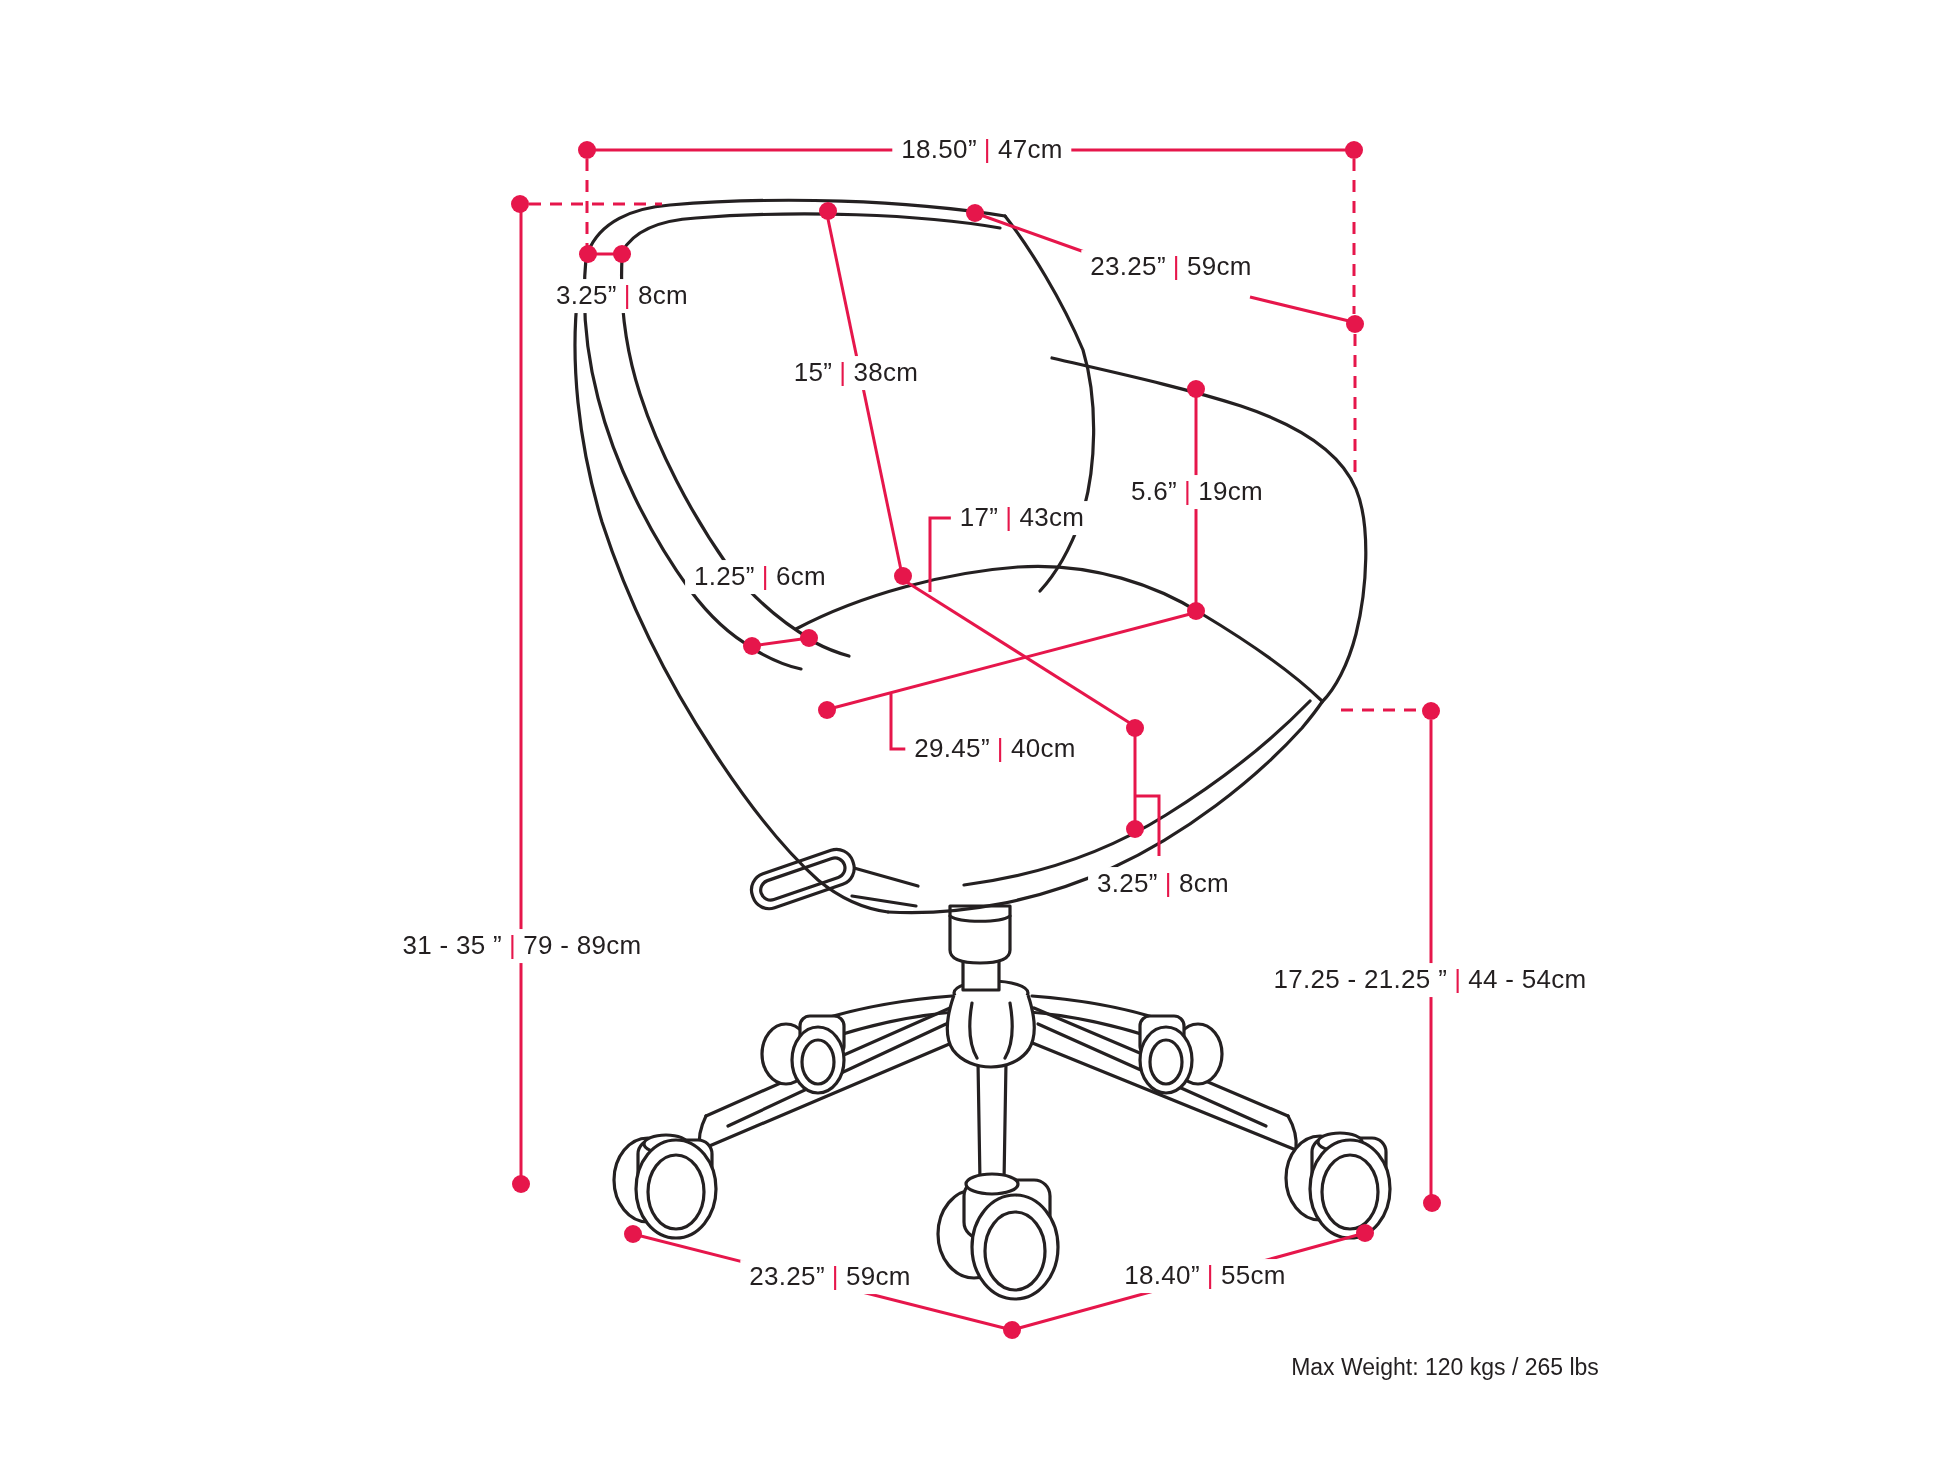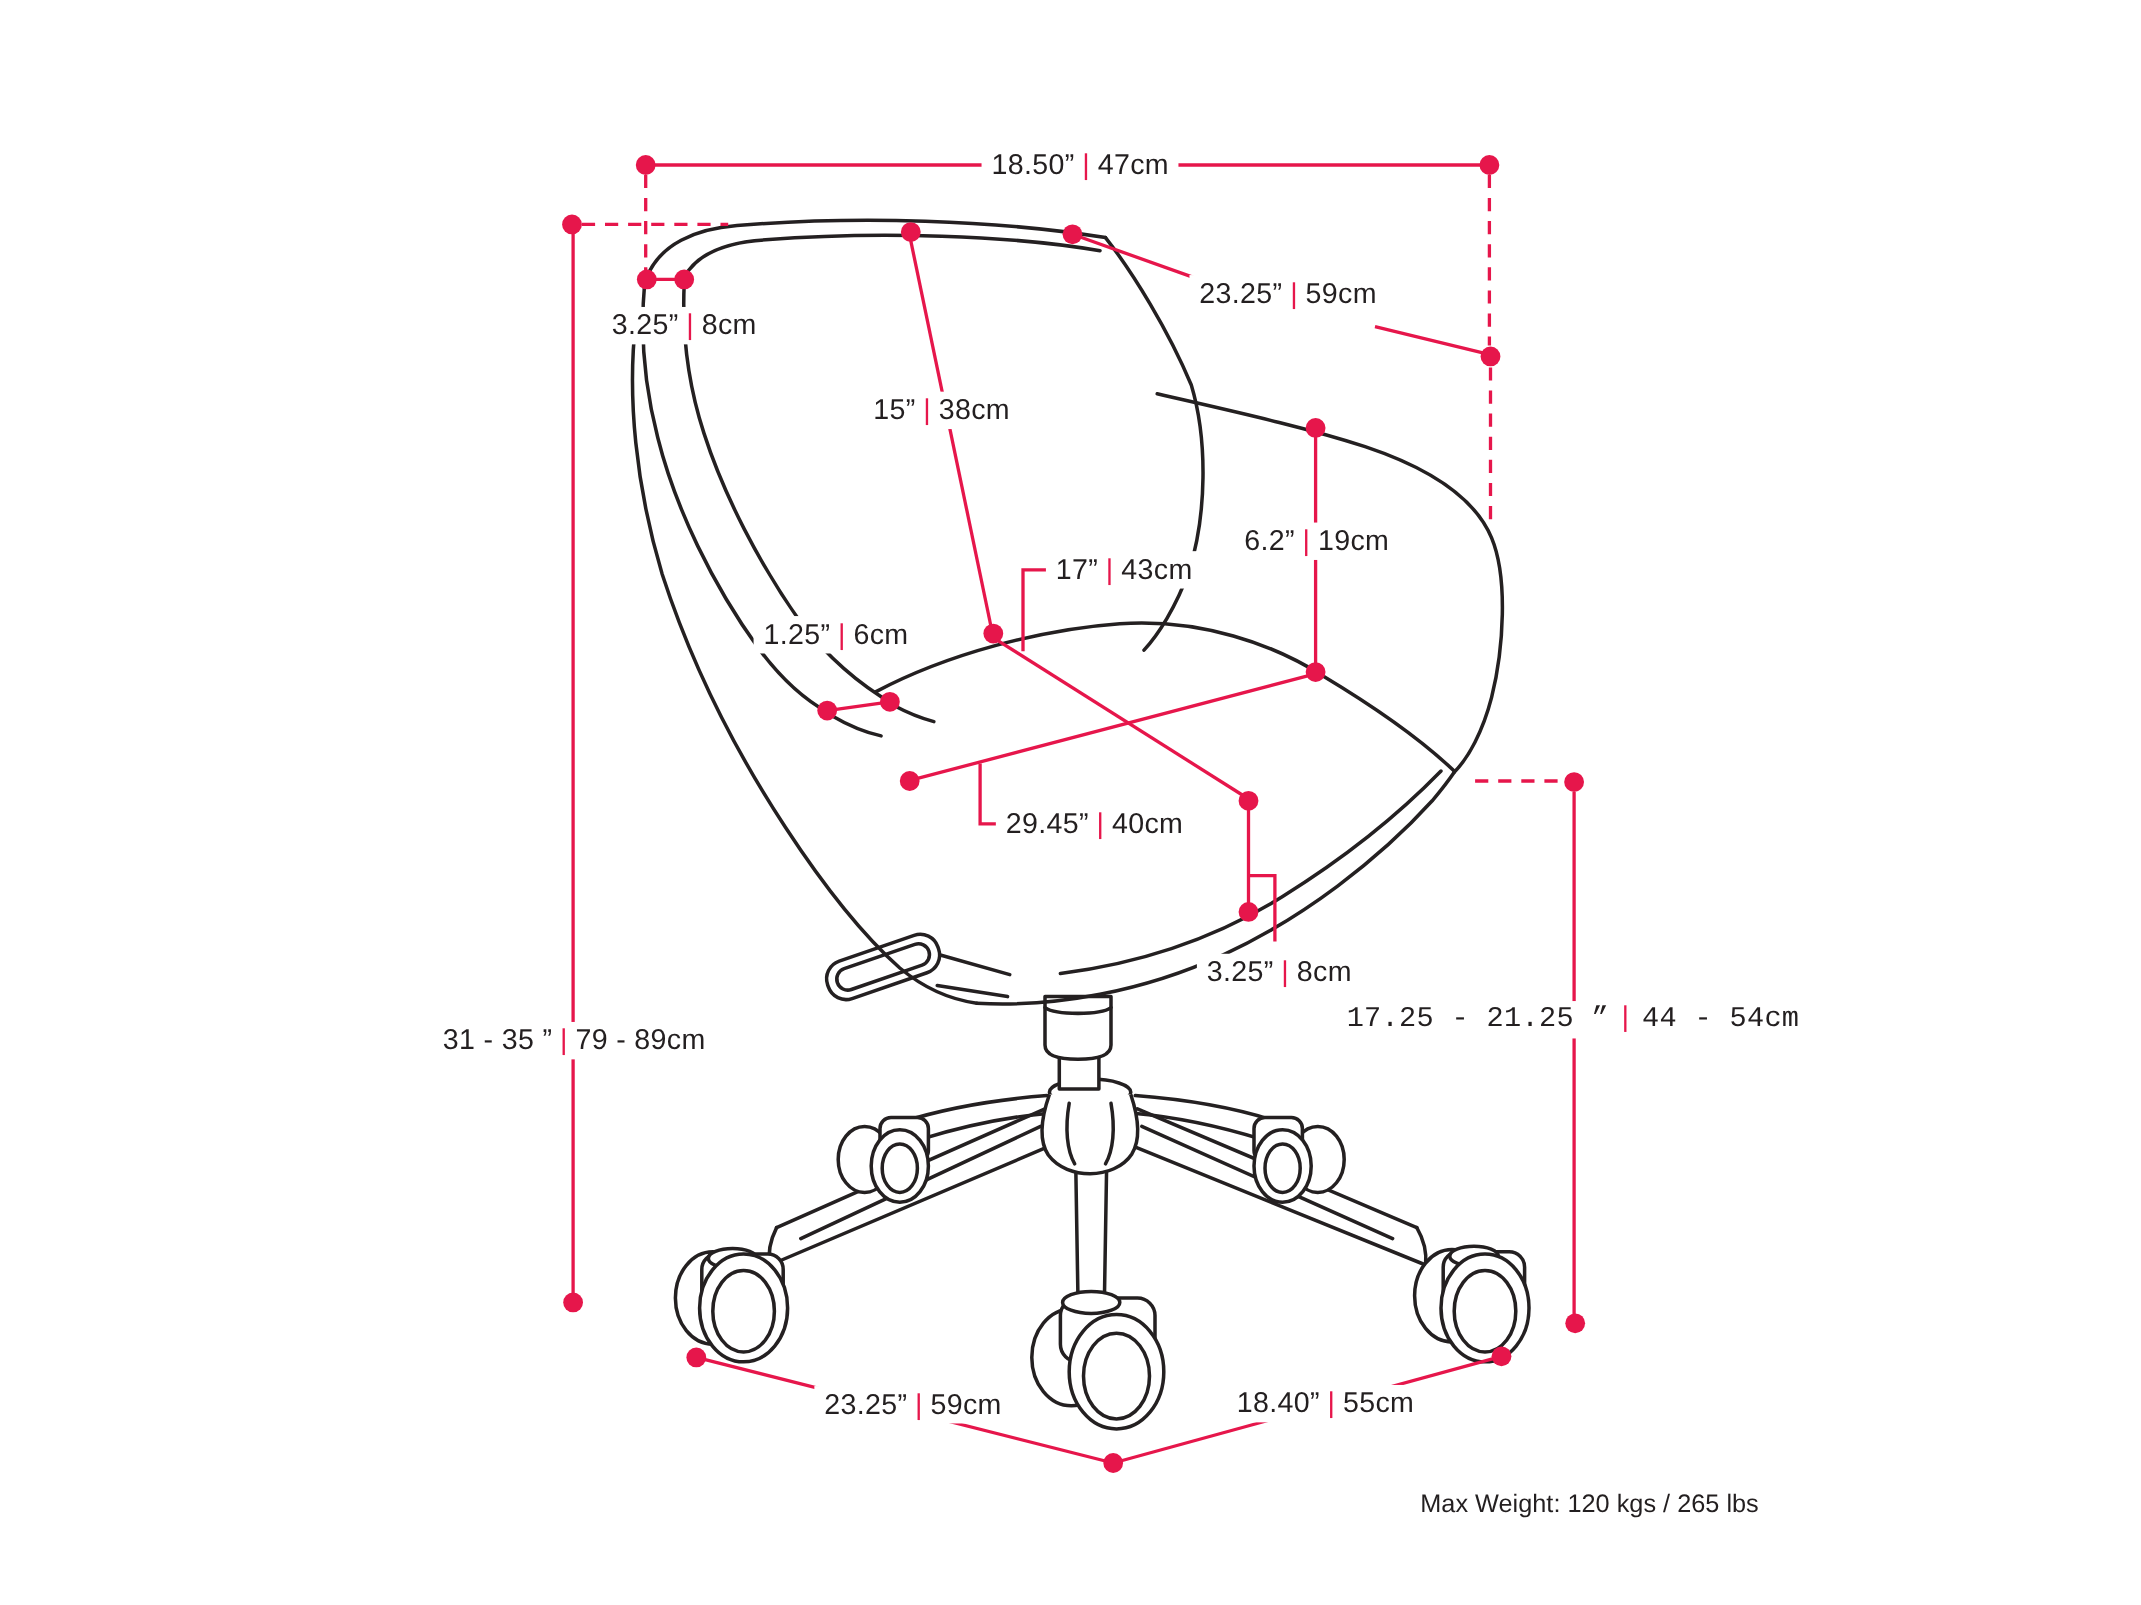--- a/index.html
+++ b/index.html
@@ -197,21 +197,21 @@
 
   <div class="dim-label" style="left:622px;top:296px;">
     <span>3.25”</span><span class="sep">|</span><span>8cm</span>
   </div>
 
   <div class="dim-label" style="left:856px;top:373px;">
     <span>15”</span><span class="sep">|</span><span>38cm</span>
   </div>
 
   <div class="dim-label" style="left:1197px;top:492px;">
-    <span>6.2”</span><span class="sep">|</span><span>19cm</span>
+    <span>5.6”</span><span class="sep">|</span><span>19cm</span>
   </div>
 
   <div class="dim-label" style="left:1022px;top:518px;">
     <span>17”</span><span class="sep">|</span><span>43cm</span>
   </div>
 
   <div class="dim-label" style="left:760px;top:577px;">
     <span>1.25”</span><span class="sep">|</span><span>6cm</span>
   </div>
 
@@ -220,21 +220,21 @@
   </div>
 
   <div class="dim-label" style="left:1163px;top:884px;">
     <span>3.25”</span><span class="sep">|</span><span>8cm</span>
   </div>
 
   <div class="dim-label" style="left:522px;top:946px;">
     <span>31 - 35 ”</span><span class="sep">|</span><span>79 - 89cm</span>
   </div>
 
-  <div class="dim-label" style="left:1430px;top:927px;font-family:Liberation Mono, monospace;">
+  <div class="dim-label" style="left:1430px;top:980px;">
     <span>17.25 - 21.25 ”</span><span class="sep">|</span><span>44 - 54cm</span>
   </div>
 
   <div class="dim-label" style="left:830px;top:1277px;">
     <span>23.25”</span><span class="sep">|</span><span>59cm</span>
   </div>
 
   <div class="dim-label" style="left:1205px;top:1276px;">
     <span>18.40”</span><span class="sep">|</span><span>55cm</span>
   </div>

